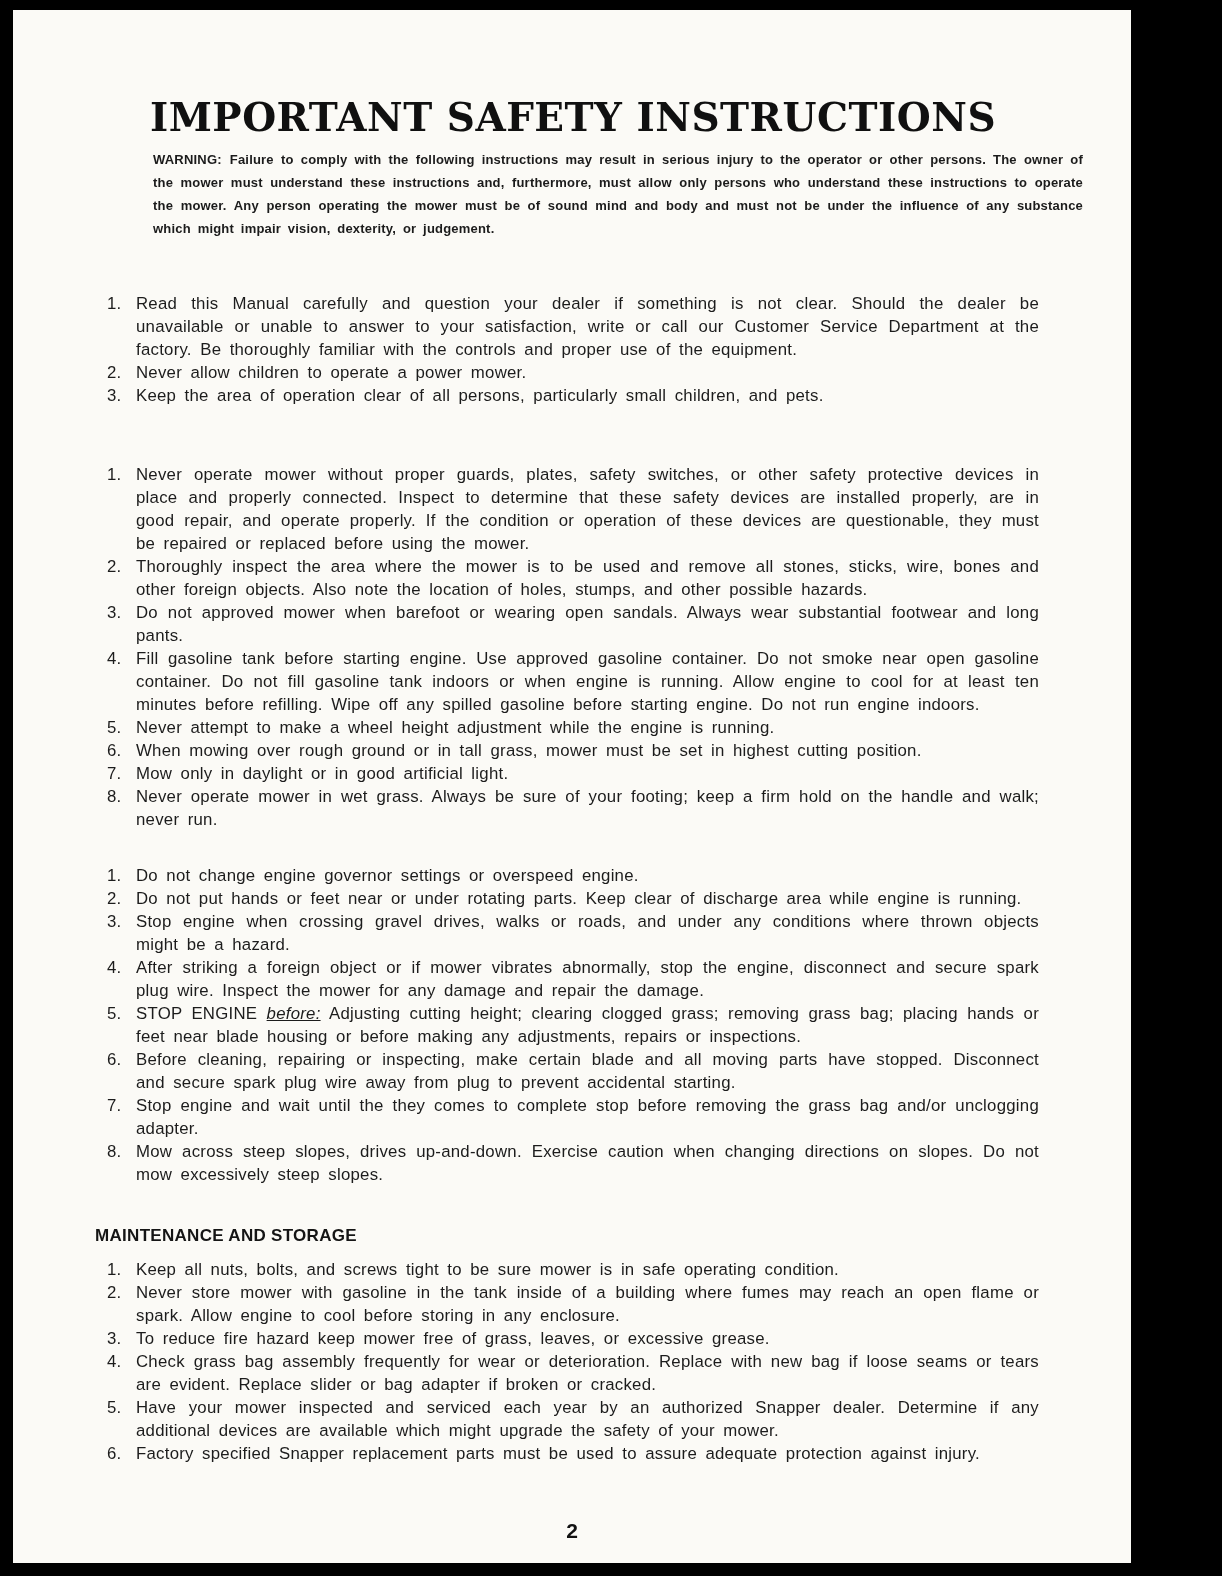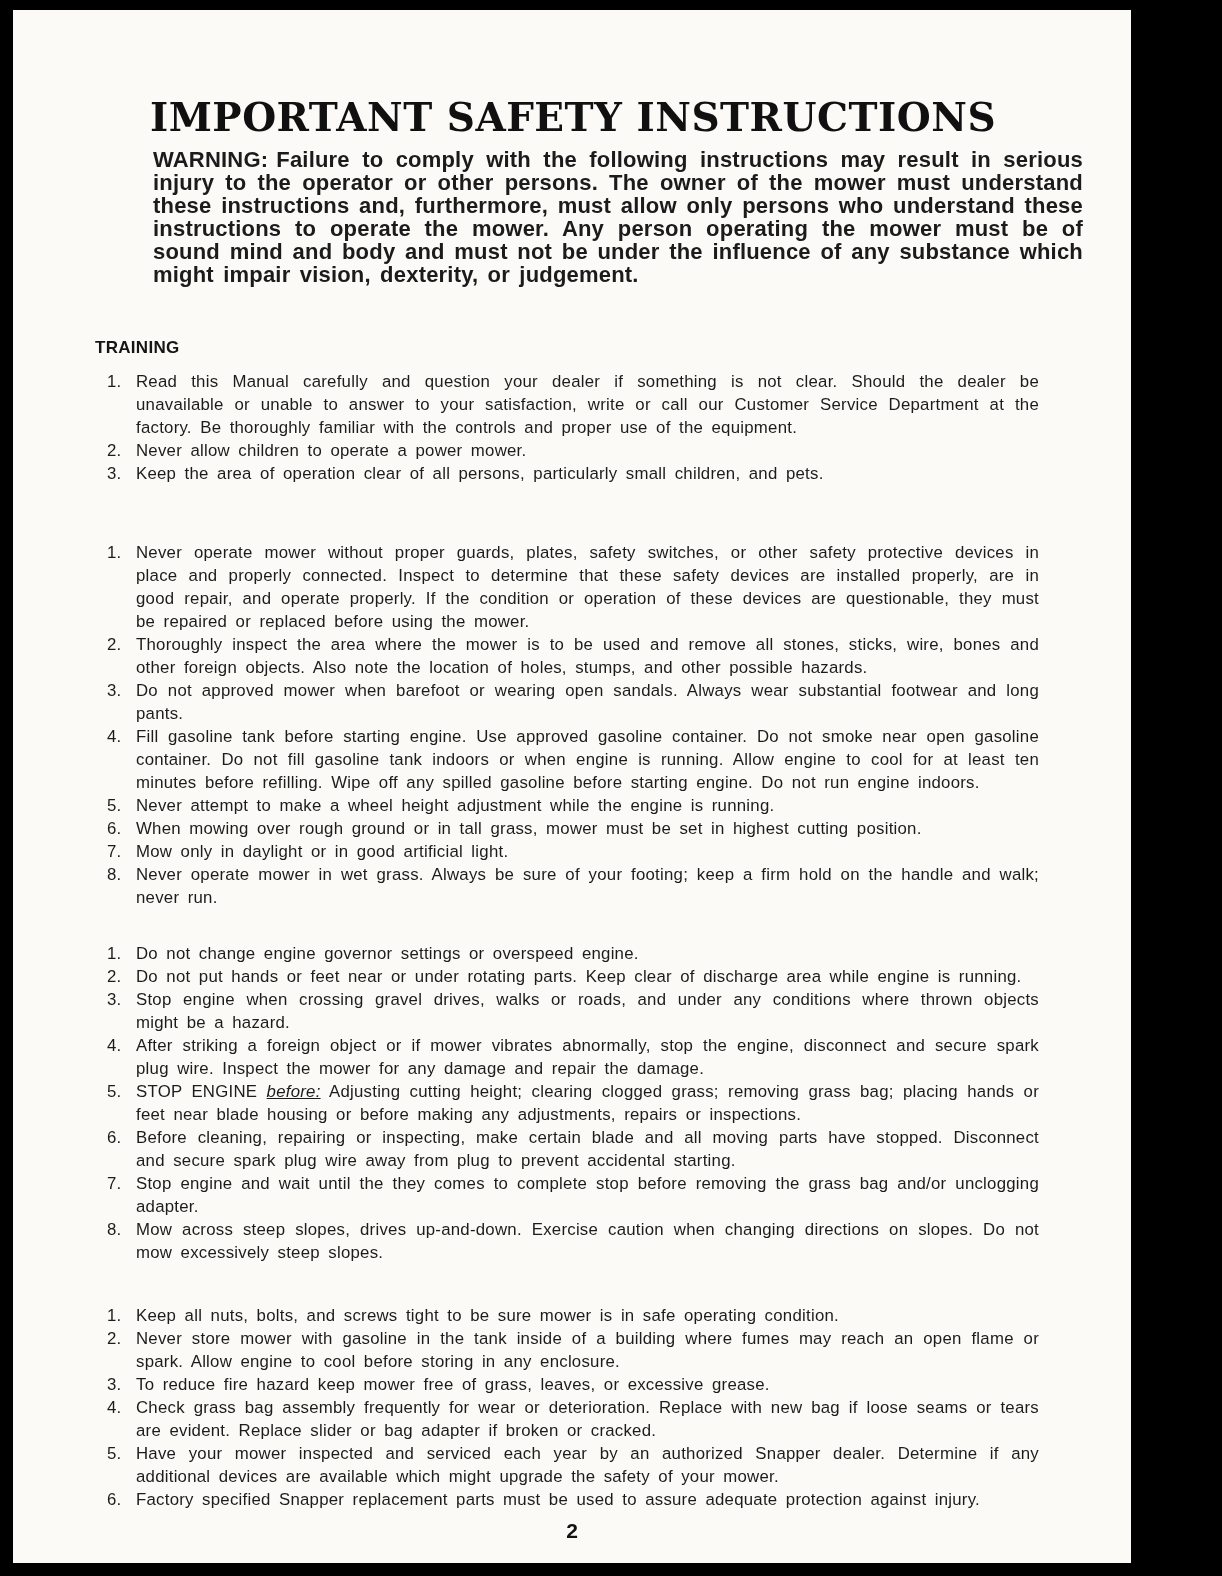--- a/index.html
+++ b/index.html
@@ -33,21 +33,21 @@
     font-size: 39px;
     letter-spacing: 0.5px;
     text-align: center;
     margin: 0 0 8px 0;
     color: #101010;
   }
   .warning-para {
     margin: 4px 0 0 58px;
     width: 930px;
     font-weight: bold;
-    font-size: 22px;
+    font-size: 13px;
     line-height: 23px;
     text-align: justify;
     letter-spacing: 0.2px;
     word-spacing: 3px;
   }
   .warning-label {
     margin-right: 8px;
   }
   .section { margin: 0; }
   .section-training    { margin-top: 52px; }
@@ -100,21 +100,20 @@
 <body>
 
 <div class="scan-frame">
   <div class="paper">
 
     <h1 class="doc-title">IMPORTANT SAFETY INSTRUCTIONS</h1>
 
     <p class="warning-para"><span class="warning-label">WARNING:</span><span>Failure to comply with the following instructions may result in serious injury to the operator or other persons. The owner of the mower must understand these instructions and, furthermore, must allow only persons who understand these instructions to operate the mower. Any person operating the mower must be of sound mind and body and must not be under the influence of any substance which might impair vision, dexterity, or judgement.</span></p>
 
     <div class="section section-training">
-      <h2>TRAINING</h2>
       <ol class="num-list">
         <li>Read this Manual carefully and question your dealer if something is not clear. Should the dealer be unavailable or unable to answer to your satisfaction, write or call our Customer Service Department at the factory. Be thoroughly familiar with the controls and proper use of the equipment.</li>
         <li>Never allow children to operate a power mower.</li>
         <li>Keep the area of operation clear of all persons, particularly small children, and pets.</li>
       </ol>
     </div>
 
     <div class="section section-preparation">
       <ol class="num-list">
         <li>Never operate mower without proper guards, plates, safety switches, or other safety protective devices in place and properly connected. Inspect to determine that these safety devices are installed properly, are in good repair, and operate properly. If the condition or operation of these devices are questionable, they must be repaired or replaced before using the mower.</li>
@@ -135,20 +134,21 @@
         <li>Stop engine when crossing gravel drives, walks or roads, and under any conditions where thrown objects might be a hazard.</li>
         <li>After striking a foreign object or if mower vibrates abnormally, stop the engine, disconnect and secure spark plug wire. Inspect the mower for any damage and repair the damage.</li>
         <li><span>STOP ENGINE </span><span class="u">before:</span><span> Adjusting cutting height; clearing clogged grass; removing grass bag; placing hands or feet near blade housing or before making any adjustments, repairs or inspections.</span></li>
         <li>Before cleaning, repairing or inspecting, make certain blade and all moving parts have stopped. Disconnect and secure spark plug wire away from plug to prevent accidental starting.</li>
         <li>Stop engine and wait until the they comes to complete stop before removing the grass bag and/or unclogging adapter.</li>
         <li>Mow across steep slopes, drives up-and-down. Exercise caution when changing directions on slopes. Do not mow excessively steep slopes.</li>
       </ol>
     </div>
 
     <div class="section section-maintenance">
+      <h2>MAINTENANCE AND STORAGE</h2>
       <ol class="num-list">
         <li>Keep all nuts, bolts, and screws tight to be sure mower is in safe operating condition.</li>
         <li>Never store mower with gasoline in the tank inside of a building where fumes may reach an open flame or spark. Allow engine to cool before storing in any enclosure.</li>
         <li>To reduce fire hazard keep mower free of grass, leaves, or excessive grease.</li>
         <li>Check grass bag assembly frequently for wear or deterioration.  Replace with new bag if loose seams or tears are evident. Replace slider or bag adapter if broken or cracked.</li>
         <li>Have your mower inspected and serviced each year by an authorized Snapper dealer. Determine if any additional devices are available which might upgrade the safety of your mower.</li>
         <li>Factory specified Snapper replacement parts must be used to assure adequate protection against injury.</li>
       </ol>
     </div>
 

